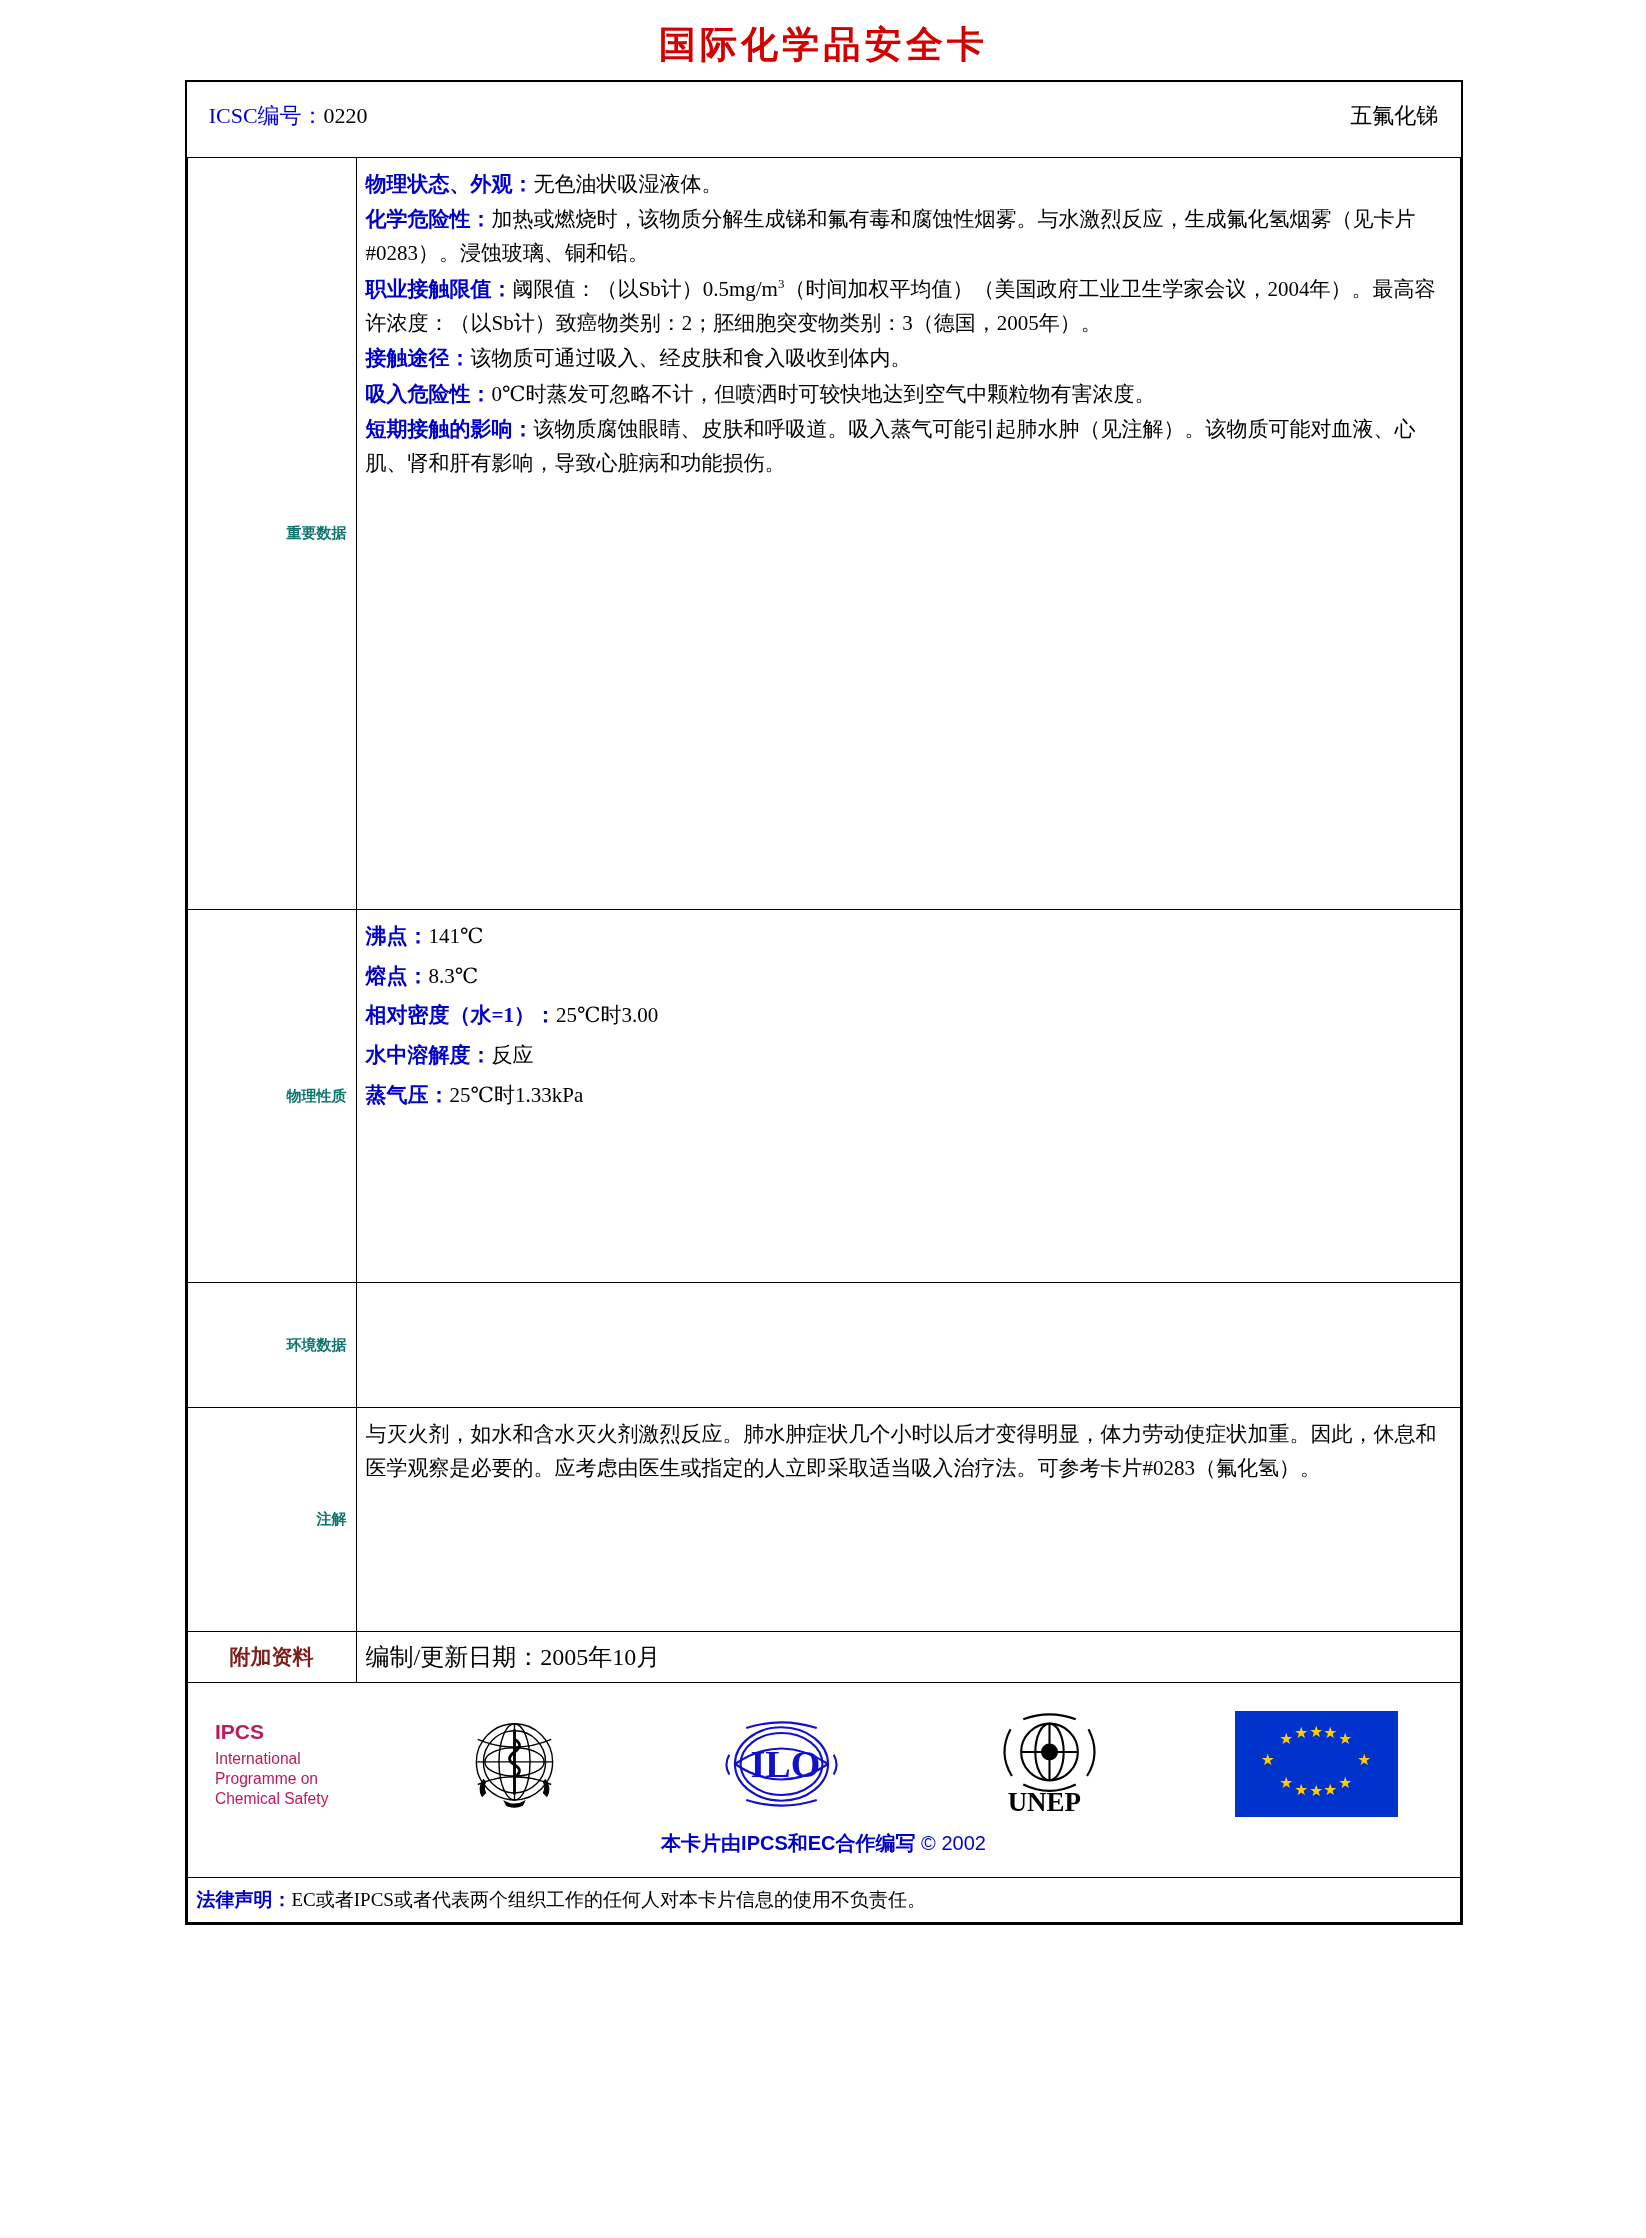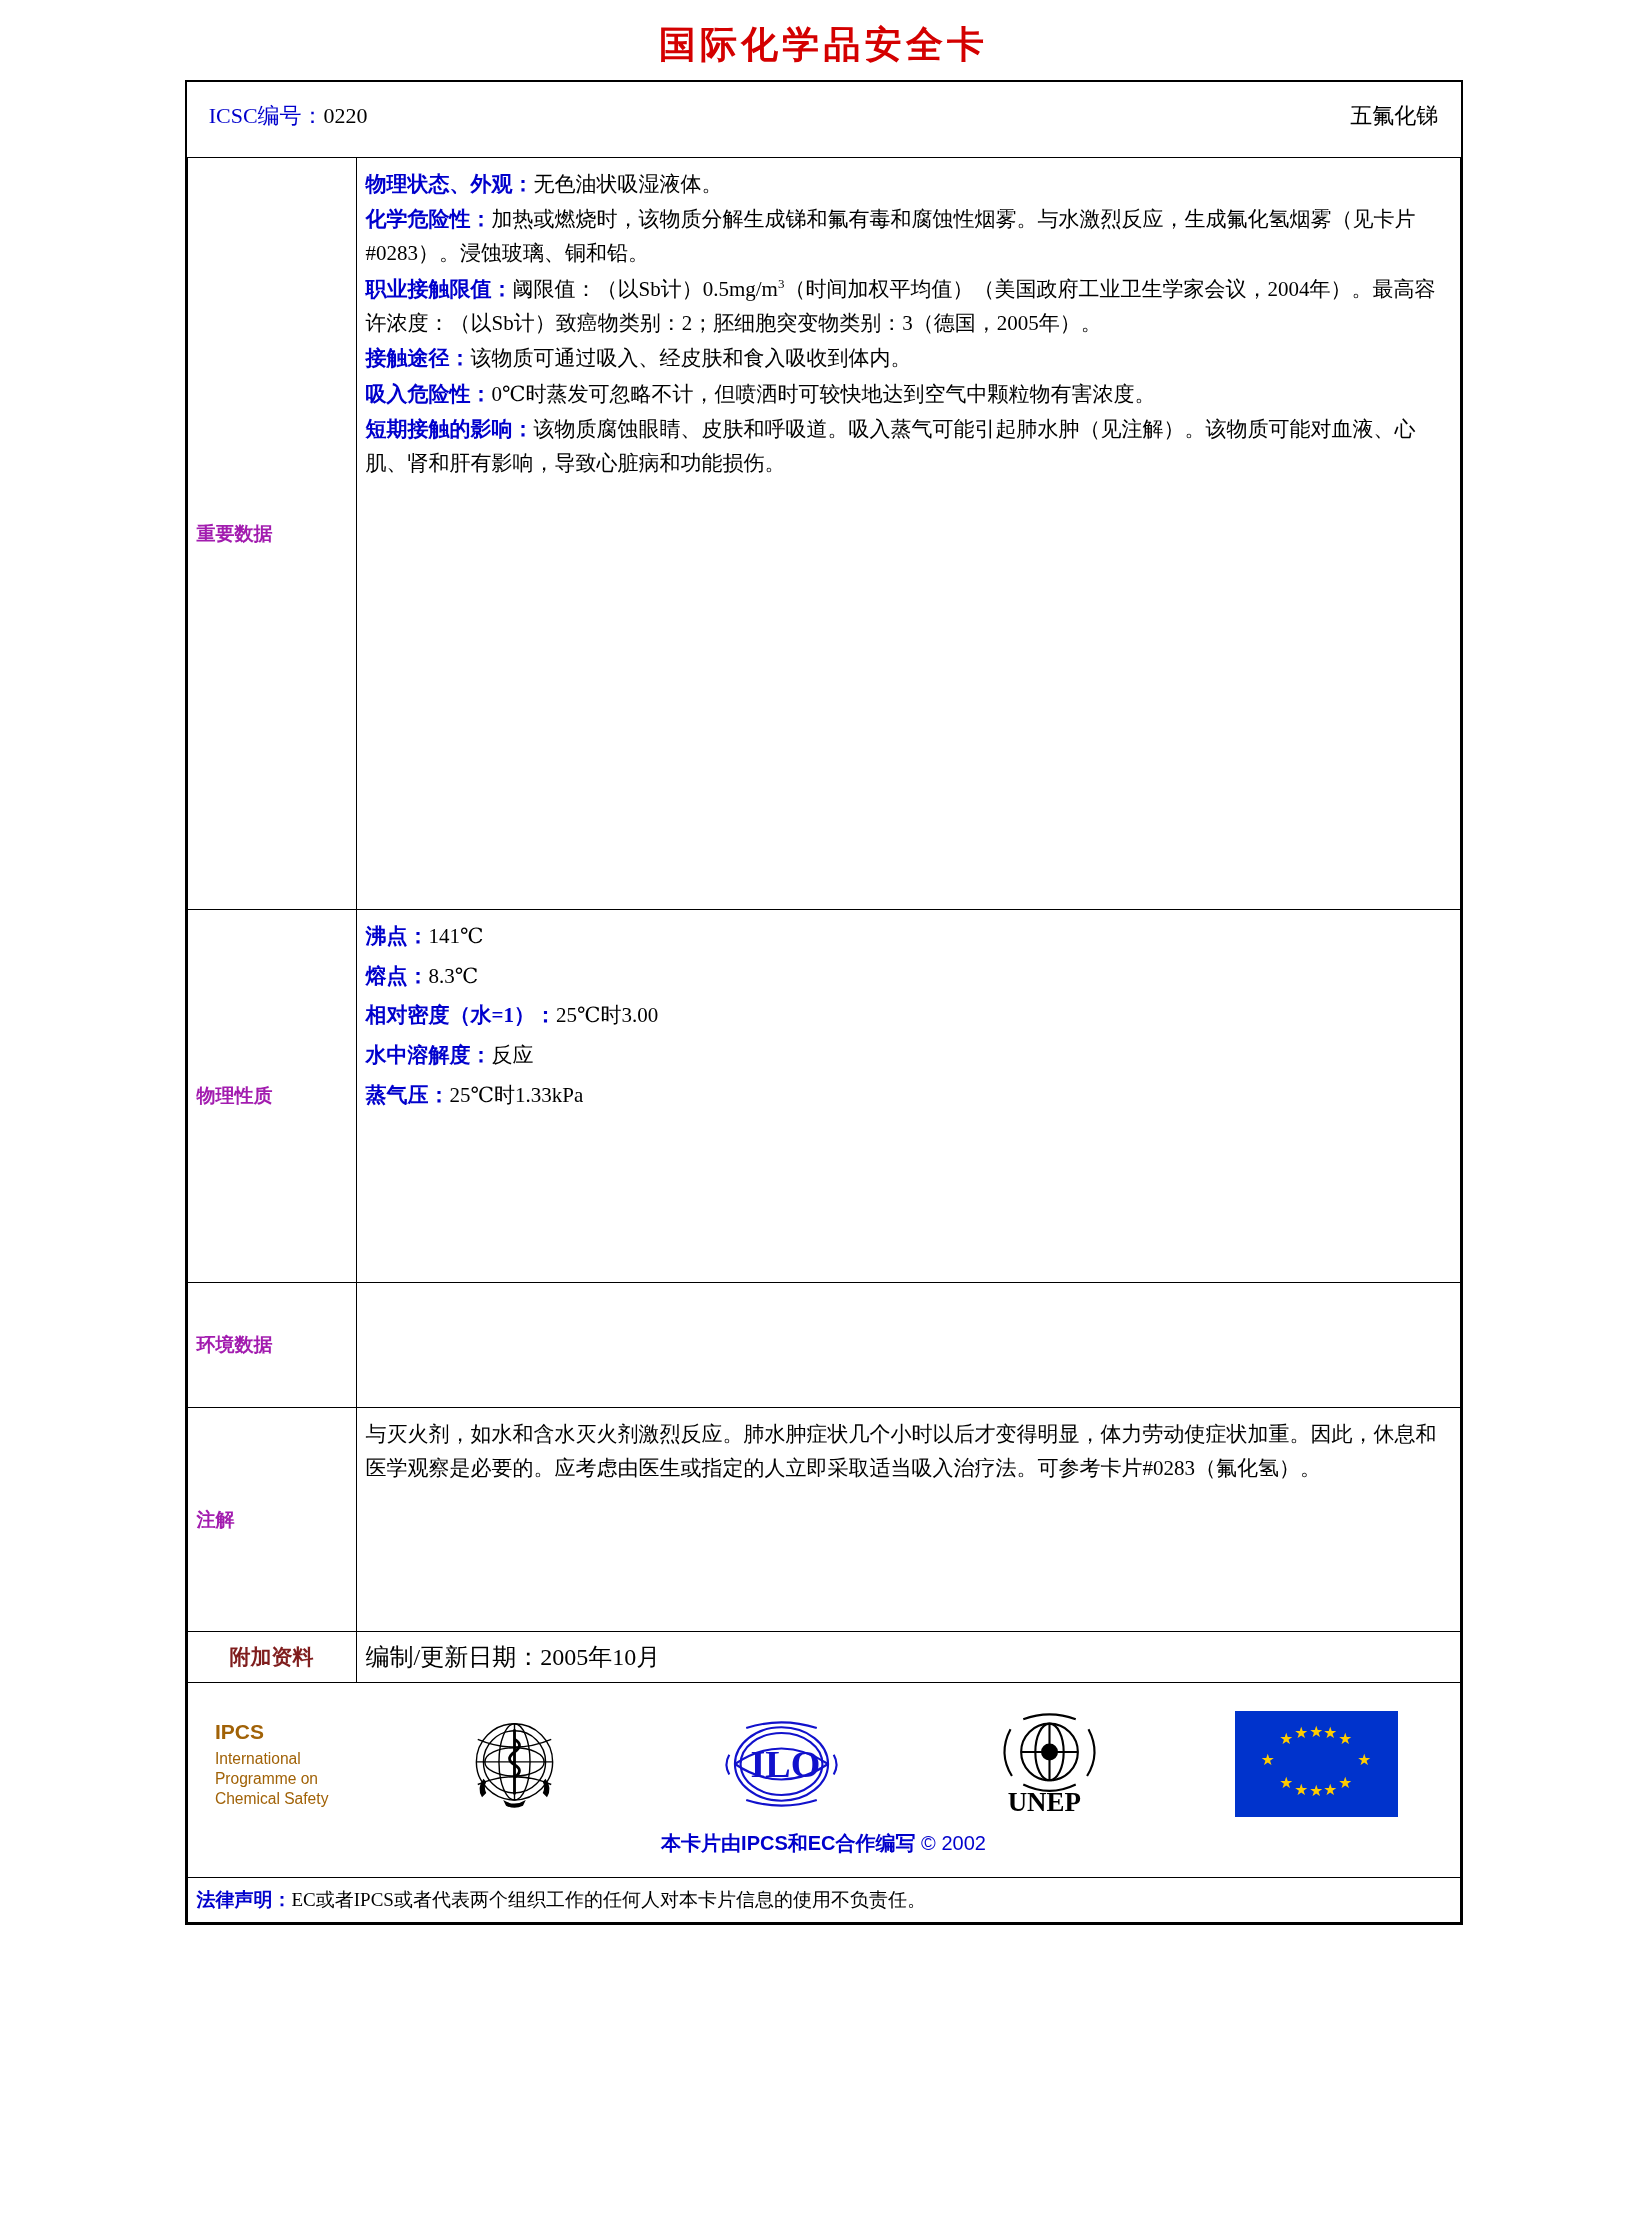--- a/index.html
+++ b/index.html
@@ -63,26 +63,26 @@
   }
   .hdr-label {
     color: #0000cc;
   }
   .hdr-right {
     float: right;
     font-size: 22px;
   }
   .lbl-col {
     width: 169px;
-    text-align: left;
+    text-align: right;
     vertical-align: middle !important;
-    color: #a21caf;
-    font-family: "Liberation Sans", sans-serif;
-    font-weight: bold;
-    font-size: 19px;
+    color: #0f766e;
+    font-family: "Liberation Sans", sans-serif;
+    font-weight: bold;
+    font-size: 15px;
   }
   .body-col {
     padding: 10px 15.6px 12.7px 15.6px;
     font-size: 21px;
     line-height: 1.62;
   }
   .k {
     color: #0000cc;
     font-family: Liberation Serif, serif;
     font-weight: bold;
@@ -116,21 +116,21 @@
     justify-content: flex-start;
     height: 124px;
     padding: 10px 0 0 0;
   }
   .ipcs-text {
     width: 184px;
     padding-left: 18.4px;
     font-family: "Liberation Sans", sans-serif;
     font-size: 15.6px;
     line-height: 1.28;
-    color: #a16207;
+    color: #be185d;
     box-sizing: border-box;
   }
   .ipcs-text .big {
     font-weight: bold;
     font-size: 21px;
     display: block;
     margin-bottom: 2.8px;
   }
   .logo-slot {
     flex: 1;

